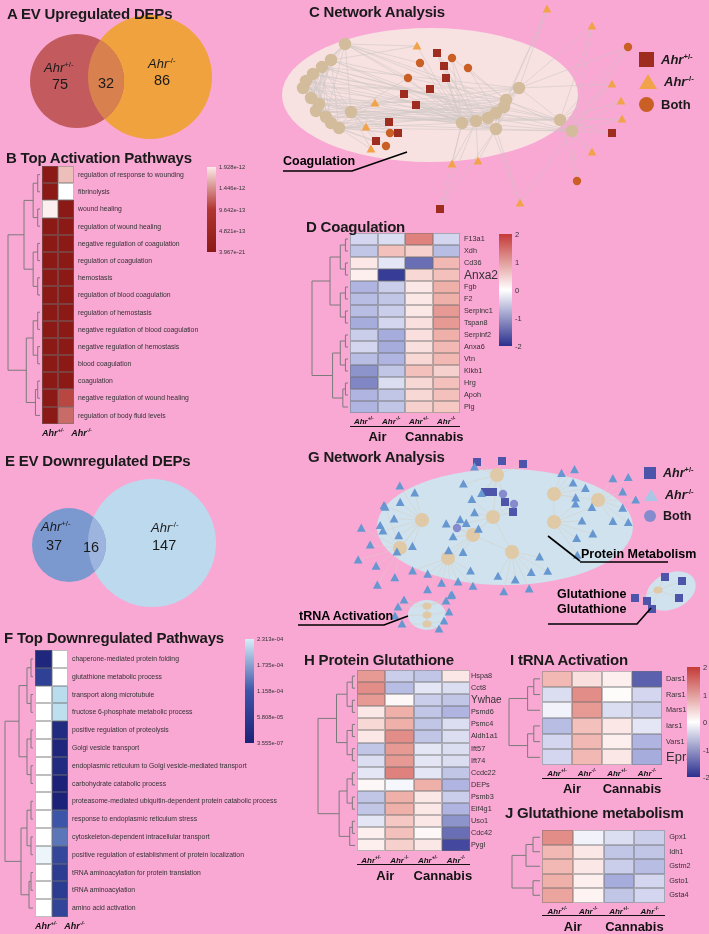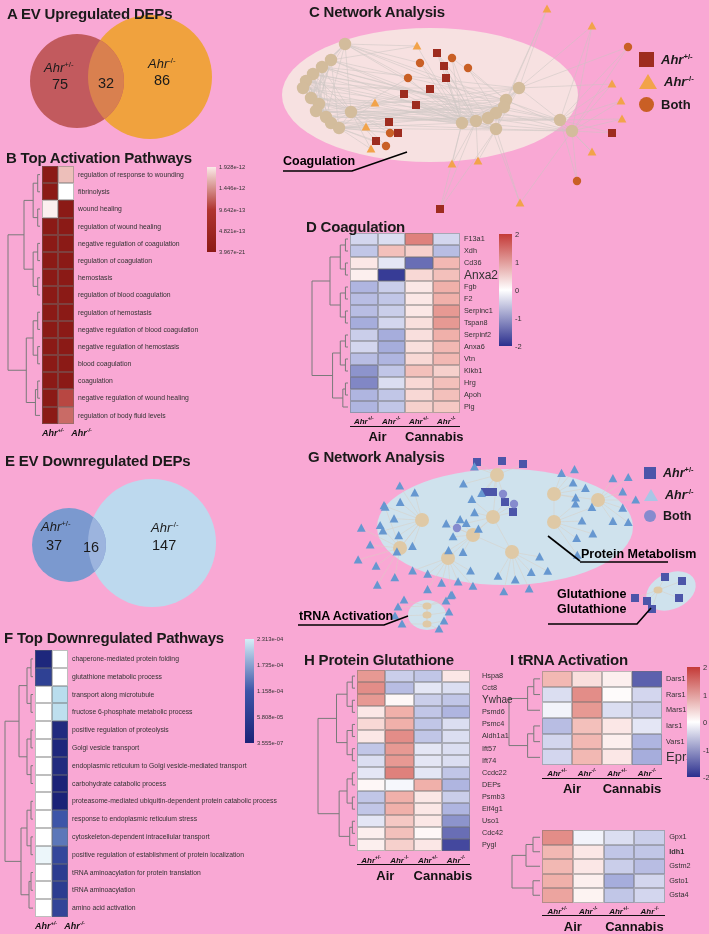--- a/index.html
+++ b/index.html
@@ -627,20 +627,21 @@
 
   <div class="title" style="left:7px;top:5px">A EV Upregulated DEPs</div>
   <div class="title" style="left:6px;top:149px">B Top Activation Pathways</div>
   <div class="title" style="left:309px;top:3px">C Network Analysis</div>
   <div class="title" style="left:306px;top:218px">D Coagulation</div>
   <div class="title" style="left:4px;top:629px">F Top Downregulated Pathways</div>
   <div class="title" style="left:5px;top:452px">E EV Downregulated DEPs</div>
   <div class="title" style="left:308px;top:448px">G Network Analysis</div>
   <div class="title" style="left:304px;top:651px">H Protein Glutathione</div>
   <div class="title" style="left:510px;top:651px">I tRNA Activation</div>
+  <div class="title" style="left:505px;top:804px">J Glutathione metabolism</div>
 
   <div class="vlabel" style="left:44px;top:60px"><span class="vi">Ahr</span><sup>+/-</sup></div>
   <div class="vcount" style="left:52px;top:76px">75</div>
   <div class="vcount" style="left:98px;top:75px">32</div>
   <div class="vlabel" style="left:148px;top:56px"><span class="vi">Ahr</span><sup>-/-</sup></div>
   <div class="vcount" style="left:154px;top:72px">86</div>
 
   <div class="vlabel" style="left:41px;top:519px"><span class="vi">Ahr</span><sup>+/-</sup></div>
   <div class="vcount" style="left:46px;top:537px">37</div>
   <div class="vcount" style="left:83px;top:539px">16</div>
@@ -904,21 +905,21 @@
         <div class="hm-cell" style="background: rgb(141, 148, 204);"></div>
         <div class="hm-cell" style="background: rgb(252, 239, 238);"></div>
         <div class="hm-cell" style="background: rgb(243, 192, 187);"></div>
         <div class="hm-cell" style="background: rgb(254, 247, 247);"></div>
         <div class="hm-cell" style="background: rgb(105, 110, 181);"></div>
         <div class="hm-cell" style="background: rgb(252, 239, 238);"></div>
         <div class="hm-cell" style="background: rgb(246, 208, 204);"></div>
         <div class="hm-cell" style="background: rgb(251, 231, 230);"></div>
         <div class="hm-cell" style="background: rgb(68, 72, 158);"></div>
       </div>
-      <div class="hm-rowlabels" style="left: 161px; top: 0px;">
+      <div class="hm-rowlabels" style="left: 150px; top: 0px;">
         <div class="hm-rowlabel" style="height: 12.1px; line-height: 12.1px; font-size: 7.3px;">Hspa8</div>
         <div class="hm-rowlabel" style="height: 12.1px; line-height: 12.1px; font-size: 7.3px;">Cct8</div>
         <div class="hm-rowlabel" style="height: 12.1px; line-height: 12.1px; font-size: 10px;">Ywhae</div>
         <div class="hm-rowlabel" style="height: 12.1px; line-height: 12.1px; font-size: 7.3px;">Psmd6</div>
         <div class="hm-rowlabel" style="height: 12.1px; line-height: 12.1px; font-size: 7.3px;">Psmc4</div>
         <div class="hm-rowlabel" style="height: 12.1px; line-height: 12.1px; font-size: 7.3px;">Aldh1a1</div>
         <div class="hm-rowlabel" style="height: 12.1px; line-height: 12.1px; font-size: 7.3px;">Ift57</div>
         <div class="hm-rowlabel" style="height: 12.1px; line-height: 12.1px; font-size: 7.3px;">Ift74</div>
         <div class="hm-rowlabel" style="height: 12.1px; line-height: 12.1px; font-size: 7.3px;">Ccdc22</div>
         <div class="hm-rowlabel" style="height: 12.1px; line-height: 12.1px; font-size: 7.3px;">DEPs</div>
@@ -1003,21 +1004,21 @@
         <div class="hm-cell" style="background: rgb(252, 239, 238);"></div>
         <div class="hm-cell" style="background: rgb(166, 173, 220);"></div>
         <div class="hm-cell" style="background: rgb(211, 214, 238);"></div>
         <div class="hm-cell" style="background: rgb(236, 164, 159);"></div>
         <div class="hm-cell" style="background: rgb(253, 243, 242);"></div>
         <div class="hm-cell" style="background: rgb(193, 198, 231);"></div>
         <div class="hm-cell" style="background: rgb(211, 214, 238);"></div>
       </div>
       <div class="hm-rowlabels" style="left: 154.2px; top: 0px;">
         <div class="hm-rowlabel" style="height: 14.5px; line-height: 14.5px; font-size: 7.3px;">Gpx1</div>
-        <div class="hm-rowlabel" style="height: 14.5px; line-height: 14.5px; font-size: 7.3px; font-weight: bold;">Idh1</div>
+        <div class="hm-rowlabel" style="height: 14.5px; line-height: 14.5px; font-size: 7.3px;">Idh1</div>
         <div class="hm-rowlabel" style="height: 14.5px; line-height: 14.5px; font-size: 7.3px;">Gstm2</div>
         <div class="hm-rowlabel" style="height: 14.5px; line-height: 14.5px; font-size: 7.3px;">Gsto1</div>
         <div class="hm-rowlabel" style="height: 14.5px; line-height: 14.5px; font-size: 7.3px;">Gsta4</div>
       </div>
       <div class="hm-collabels" style="left: 30px; top: 75.5px;">
         <div class="hm-collabel ul" style="width: 30.8px;"><i>Ahr</i><sup>+/-</sup></div>
         <div class="hm-collabel ul" style="width: 30.8px;"><i>Ahr</i><sup>-/-</sup></div>
         <div class="hm-collabel ul" style="width: 30.8px;"><i>Ahr</i><sup>+/-</sup></div>
         <div class="hm-collabel ul" style="width: 30.8px;"><i>Ahr</i><sup>-/-</sup></div>
       </div>

